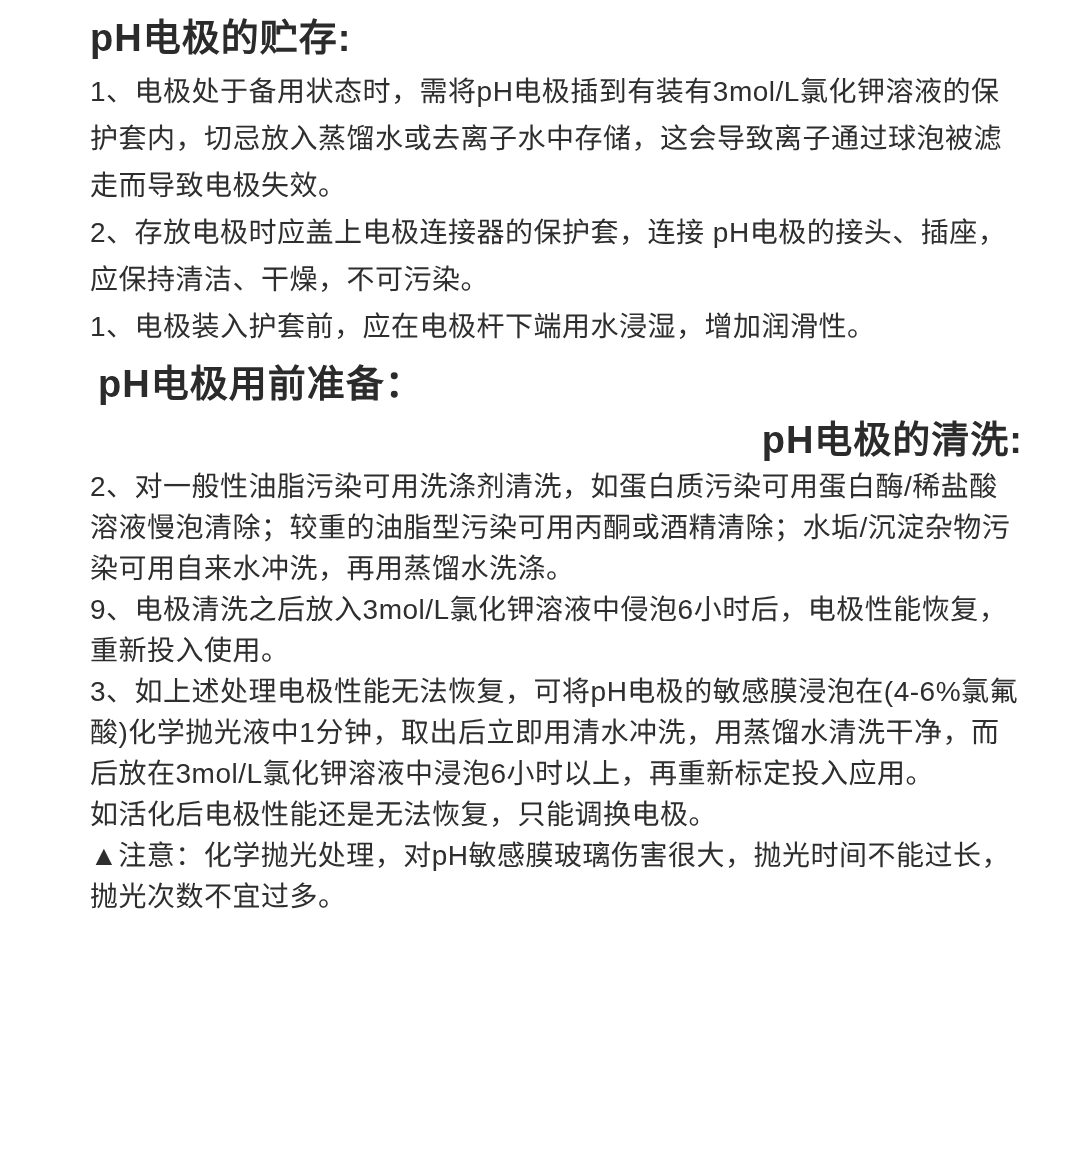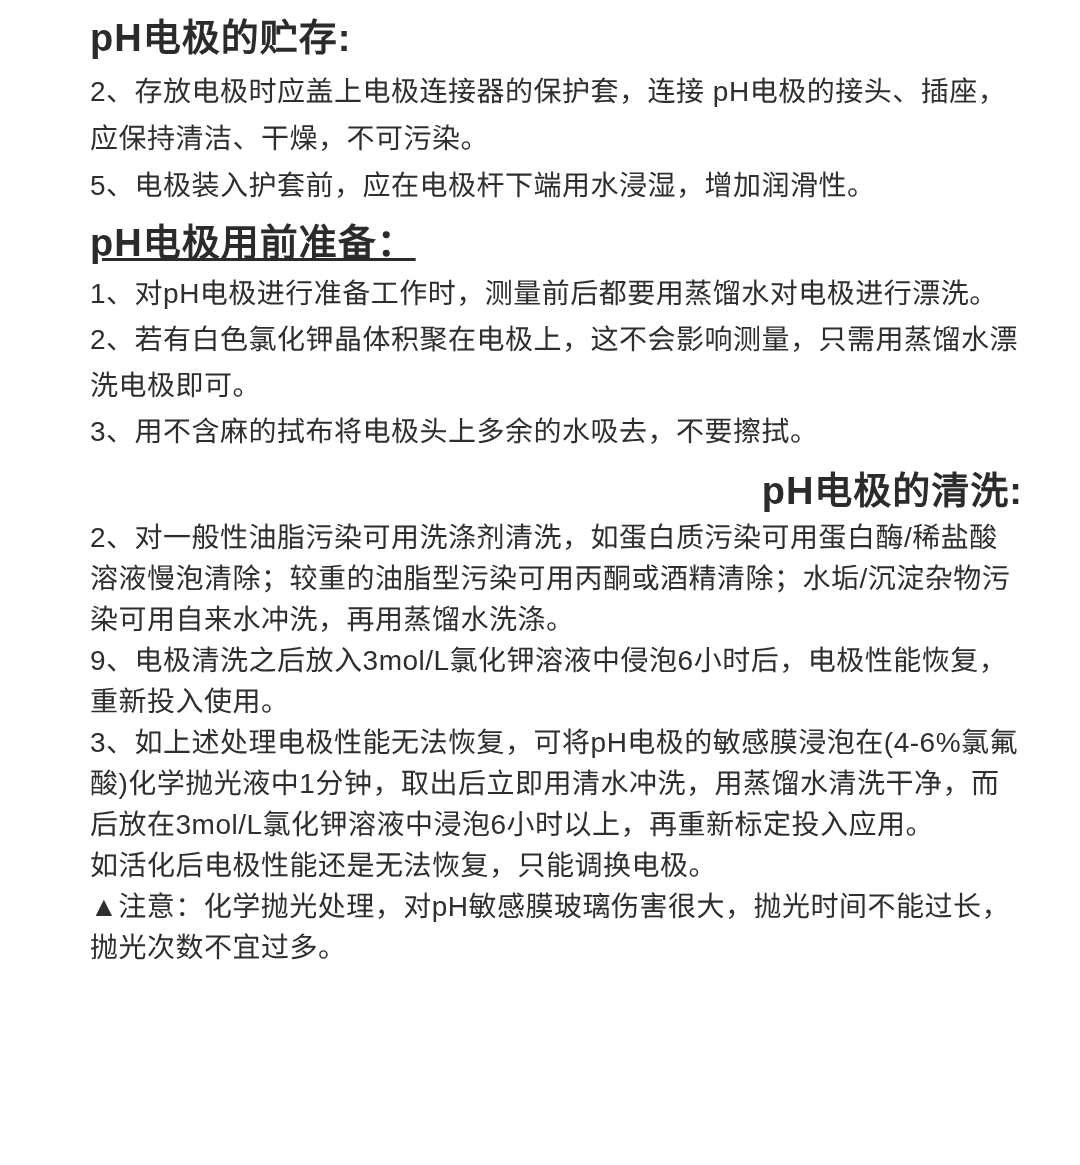--- a/index.html
+++ b/index.html
@@ -29,46 +29,42 @@
   }
   .section p {
     font-size: 28px;
     margin: 0;
     letter-spacing: 0.5px;
     text-align: left;
     color: #2e2e2e;
   }
   
   #sec-0 h2 { margin: 0 0 10px 0; }
-  #sec-1 h2 { margin: 14px 0 8px 0; text-decoration: underline; }
+  #sec-1 h2 { margin: 14px 0 8px 8px; }
   #sec-2 h2 { margin: 16px 0 6px 0; text-align: right; }
   #sec-0 .items p { line-height: 47px; }
   #sec-1 .items p { line-height: 46px; }
   #sec-2 .items p { line-height: 41px; }
 </style>
 </head>
 <body>
 
 <div class="doc">
 
   <section class="section" id="sec-0">
     <h2>pH电极的贮存:</h2>
     <div class="items">
+        <p>1、电极处于备用状态时，需将pH电极插到有装有3mol/L氯化钾溶液的保护套内，切忌放入蒸馏水或去离子水中存储，这会导致离子通过球泡被滤走而导致电极失效。</p>
         <p>2、存放电极时应盖上电极连接器的保护套，连接 pH电极的接头、插座，应保持清洁、干燥，不可污染。</p>
-        <p>5、电极装入护套前，应在电极杆下端用水浸湿，增加润滑性。</p>
+        <p>1、电极装入护套前，应在电极杆下端用水浸湿，增加润滑性。</p>
       </div>
   </section>
 
   <section class="section" id="sec-1">
     <h2>pH电极用前准备：</h2>
-    <div class="items">
-        <p>1、对pH电极进行准备工作时，测量前后都要用蒸馏水对电极进行漂洗。</p>
-        <p>2、若有白色氯化钾晶体积聚在电极上，这不会影响测量，只需用蒸馏水漂洗电极即可。</p>
-        <p>3、用不含麻的拭布将电极头上多余的水吸去，不要擦拭。</p>
-      </div>
   </section>
 
   <section class="section" id="sec-2">
     <h2>pH电极的清洗:</h2>
     <div class="items">
         <p>2、对一般性油脂污染可用洗涤剂清洗，如蛋白质污染可用蛋白酶/稀盐酸溶液慢泡清除；较重的油脂型污染可用丙酮或酒精清除；水垢/沉淀杂物污染可用自来水冲洗，再用蒸馏水洗涤。</p>
         <p>9、电极清洗之后放入3mol/L氯化钾溶液中侵泡6小时后，电极性能恢复，重新投入使用。</p>
         <p>3、如上述处理电极性能无法恢复，可将pH电极的敏感膜浸泡在(4-6%氯氟酸)化学抛光液中1分钟，取出后立即用清水冲洗，用蒸馏水清洗干净，而后放在3mol/L氯化钾溶液中浸泡6小时以上，再重新标定投入应用。</p>
         <p>如活化后电极性能还是无法恢复，只能调换电极。</p>
         <p>▲注意：化学抛光处理，对pH敏感膜玻璃伤害很大，抛光时间不能过长，抛光次数不宜过多。</p>

